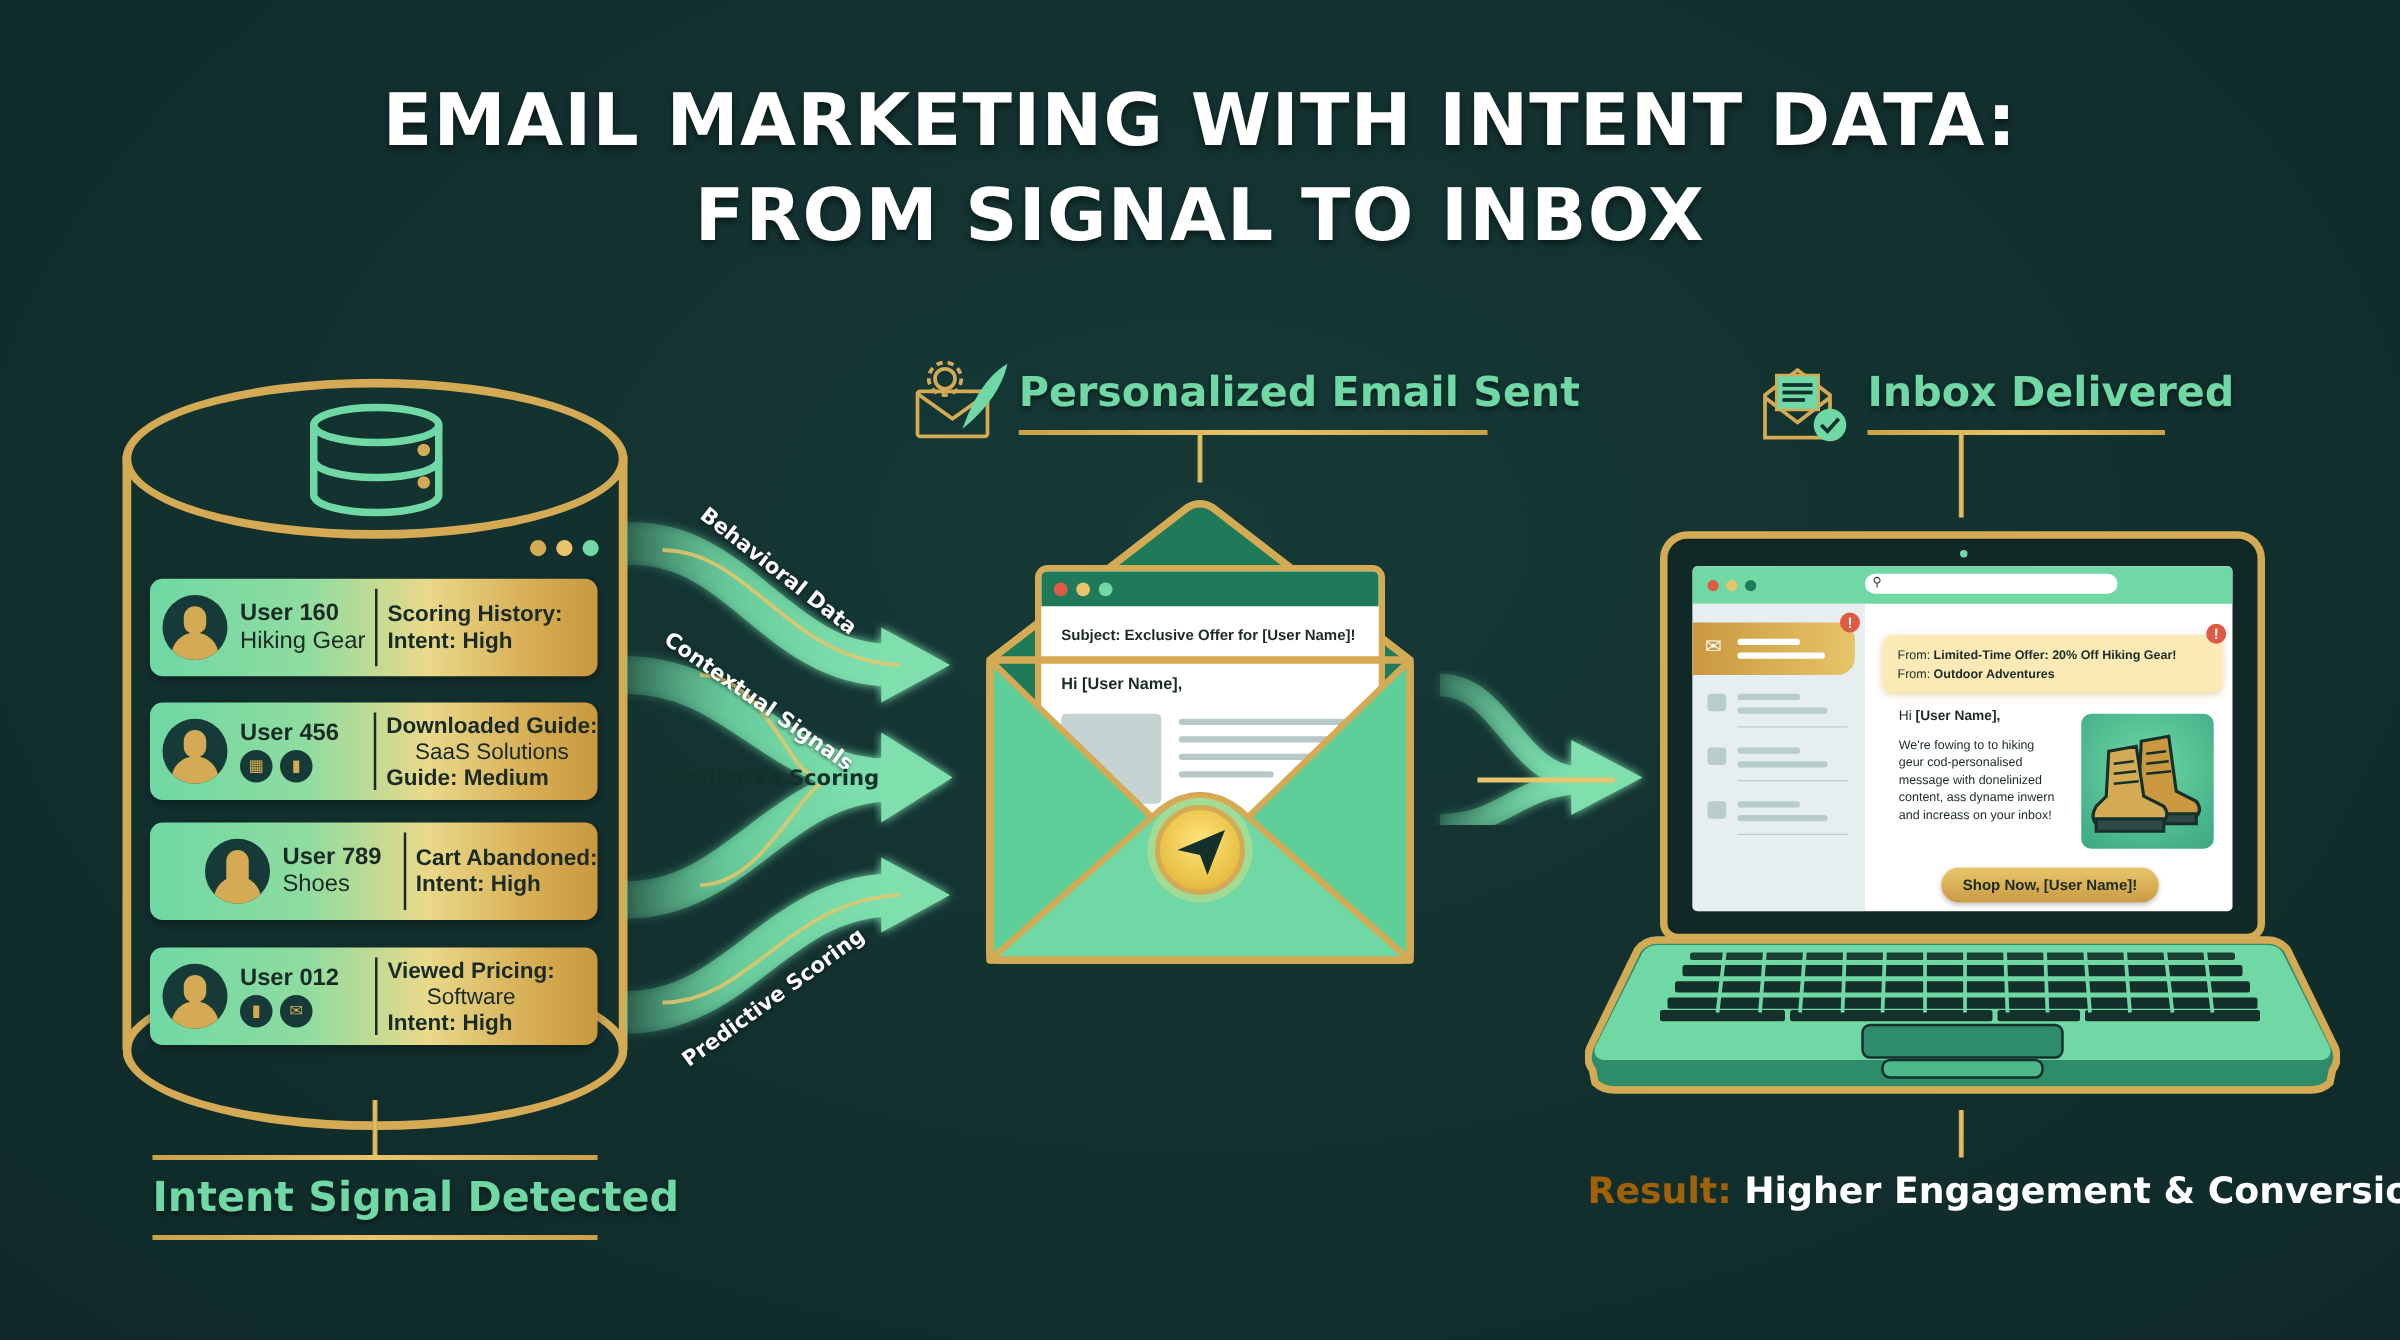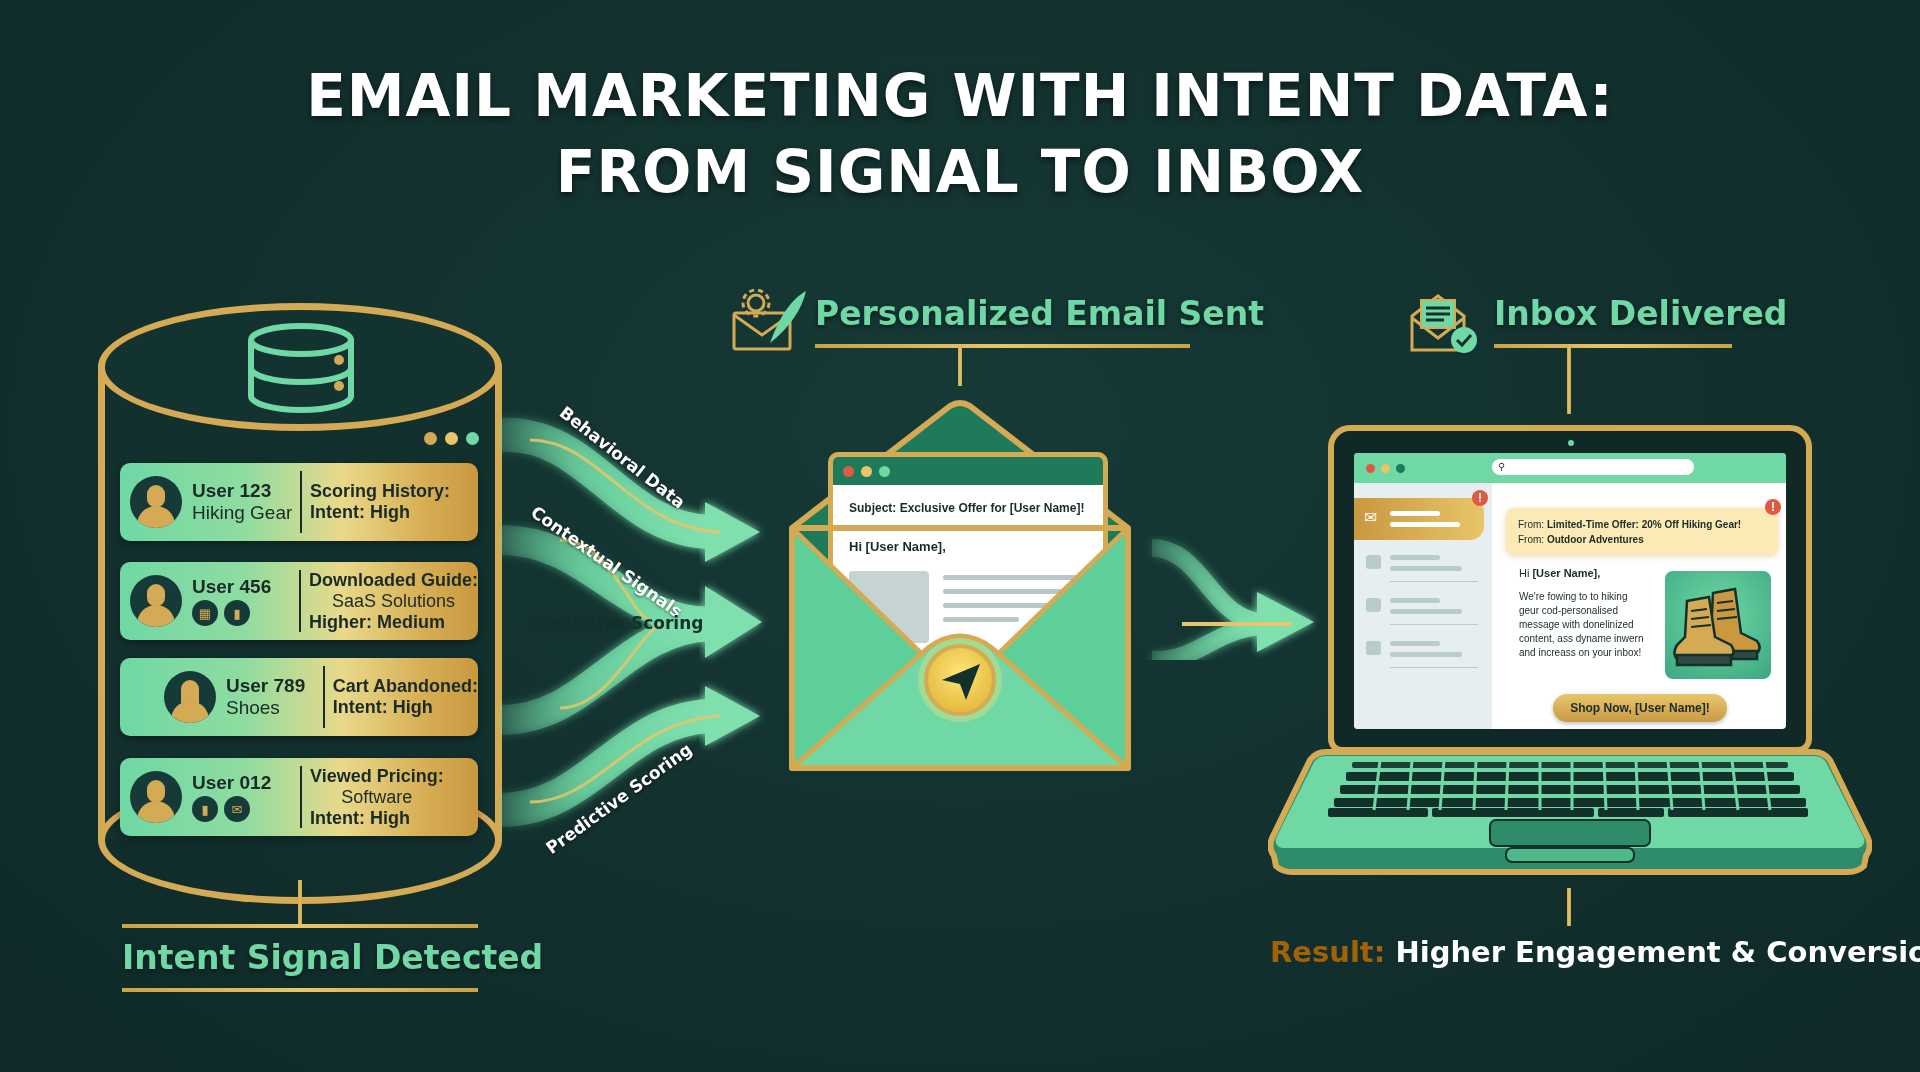--- a/index.html
+++ b/index.html
@@ -152,21 +152,21 @@
     <span style="background:#e8c56a"></span>
     <span style="background:#6fd8a4"></span>
   </div>
 
   <div class="card" style="top:463px;">
     <div class="avatar">
         <div class="head"></div>
         <div class="shoulders"></div>
       </div>
     <div class="card-left">
-      <div class="card-user">User 123</div>
+      <div class="card-user">User 160</div>
       <div class="card-sub">Hiking Gear</div>
     </div>
     <div class="card-divider"></div>
     <div class="card-right">
       <div class="b">Scoring History:</div>
       <div class="b">Intent: High</div>
     </div>
   </div>
 
   <div class="card" style="top:562px;">
@@ -178,21 +178,21 @@
       <div class="card-user">User 456</div>
       <div class="mini-icons">
         <div class="mini-icon">▦</div>
         <div class="mini-icon">▮</div>
       </div>
     </div>
     <div class="card-divider"></div>
     <div class="card-right">
       <div class="b">Downloaded Guide:</div>
       <div class="n">SaaS Solutions</div>
-      <div class="b">Higher: Medium</div>
+      <div class="b">Guide: Medium</div>
     </div>
   </div>
 
   <div class="card" style="top:658px;padding-left:44px;">
     <div class="avatar">
         <div class="head" style="height:26px;border-radius:9px 9px 4px 4px;"></div>
         <div class="shoulders"></div>
       </div>
     <div class="card-left">
       <div class="card-user">User 789</div>

